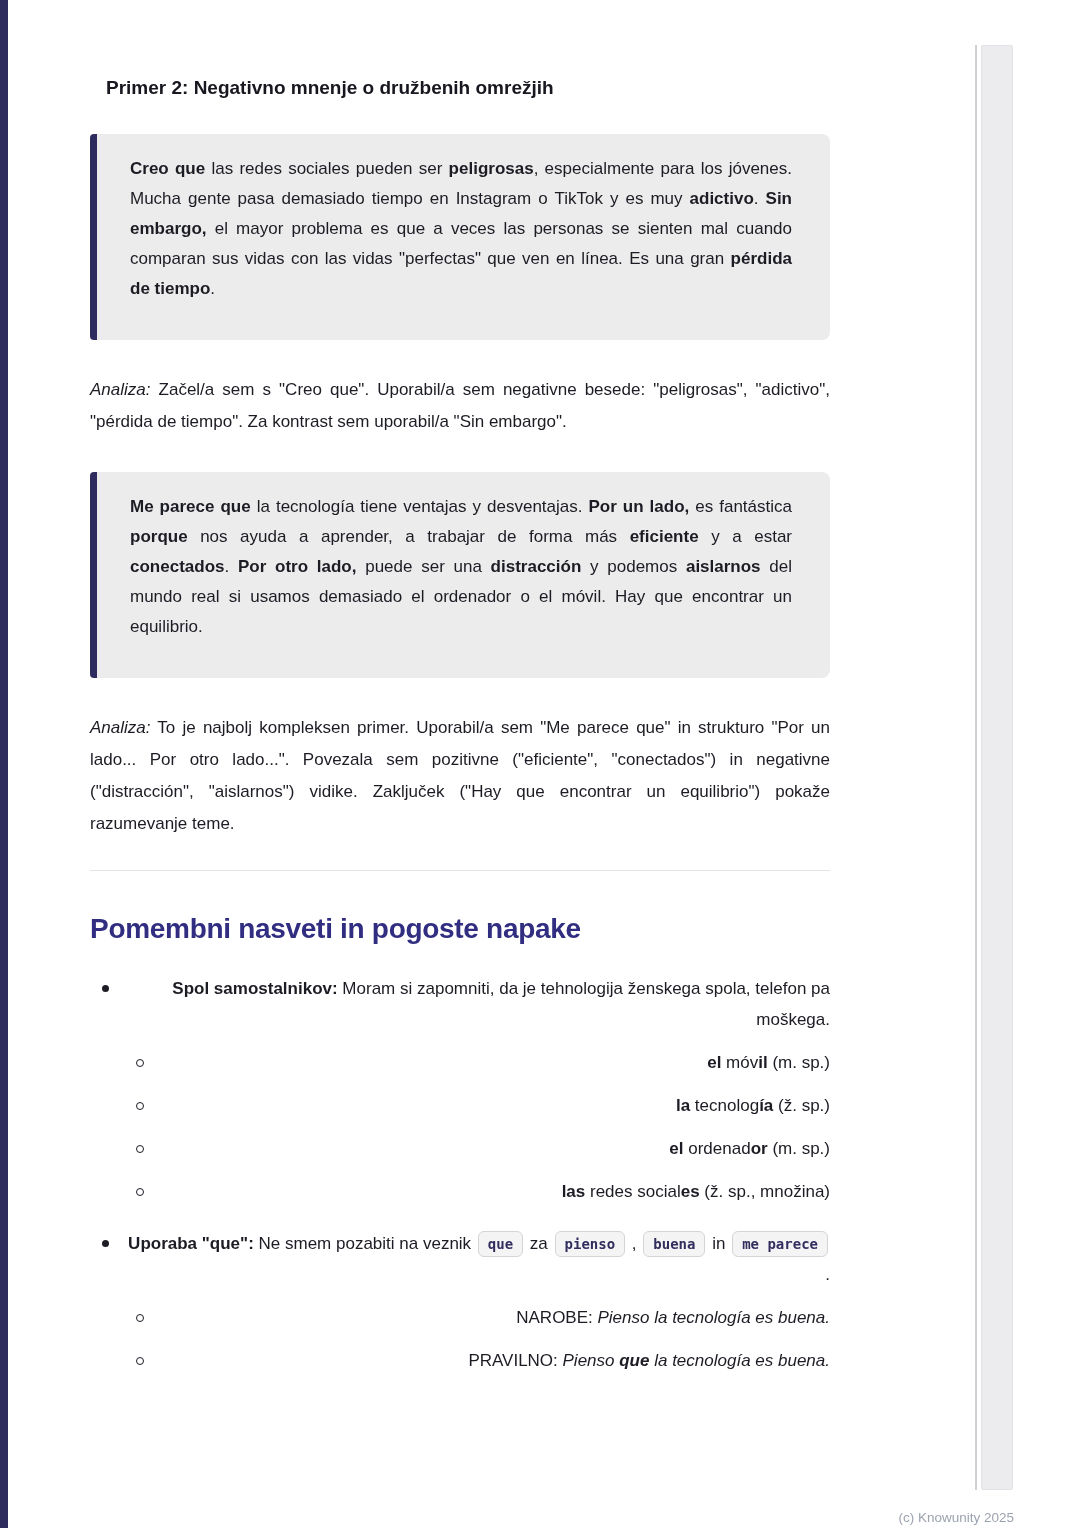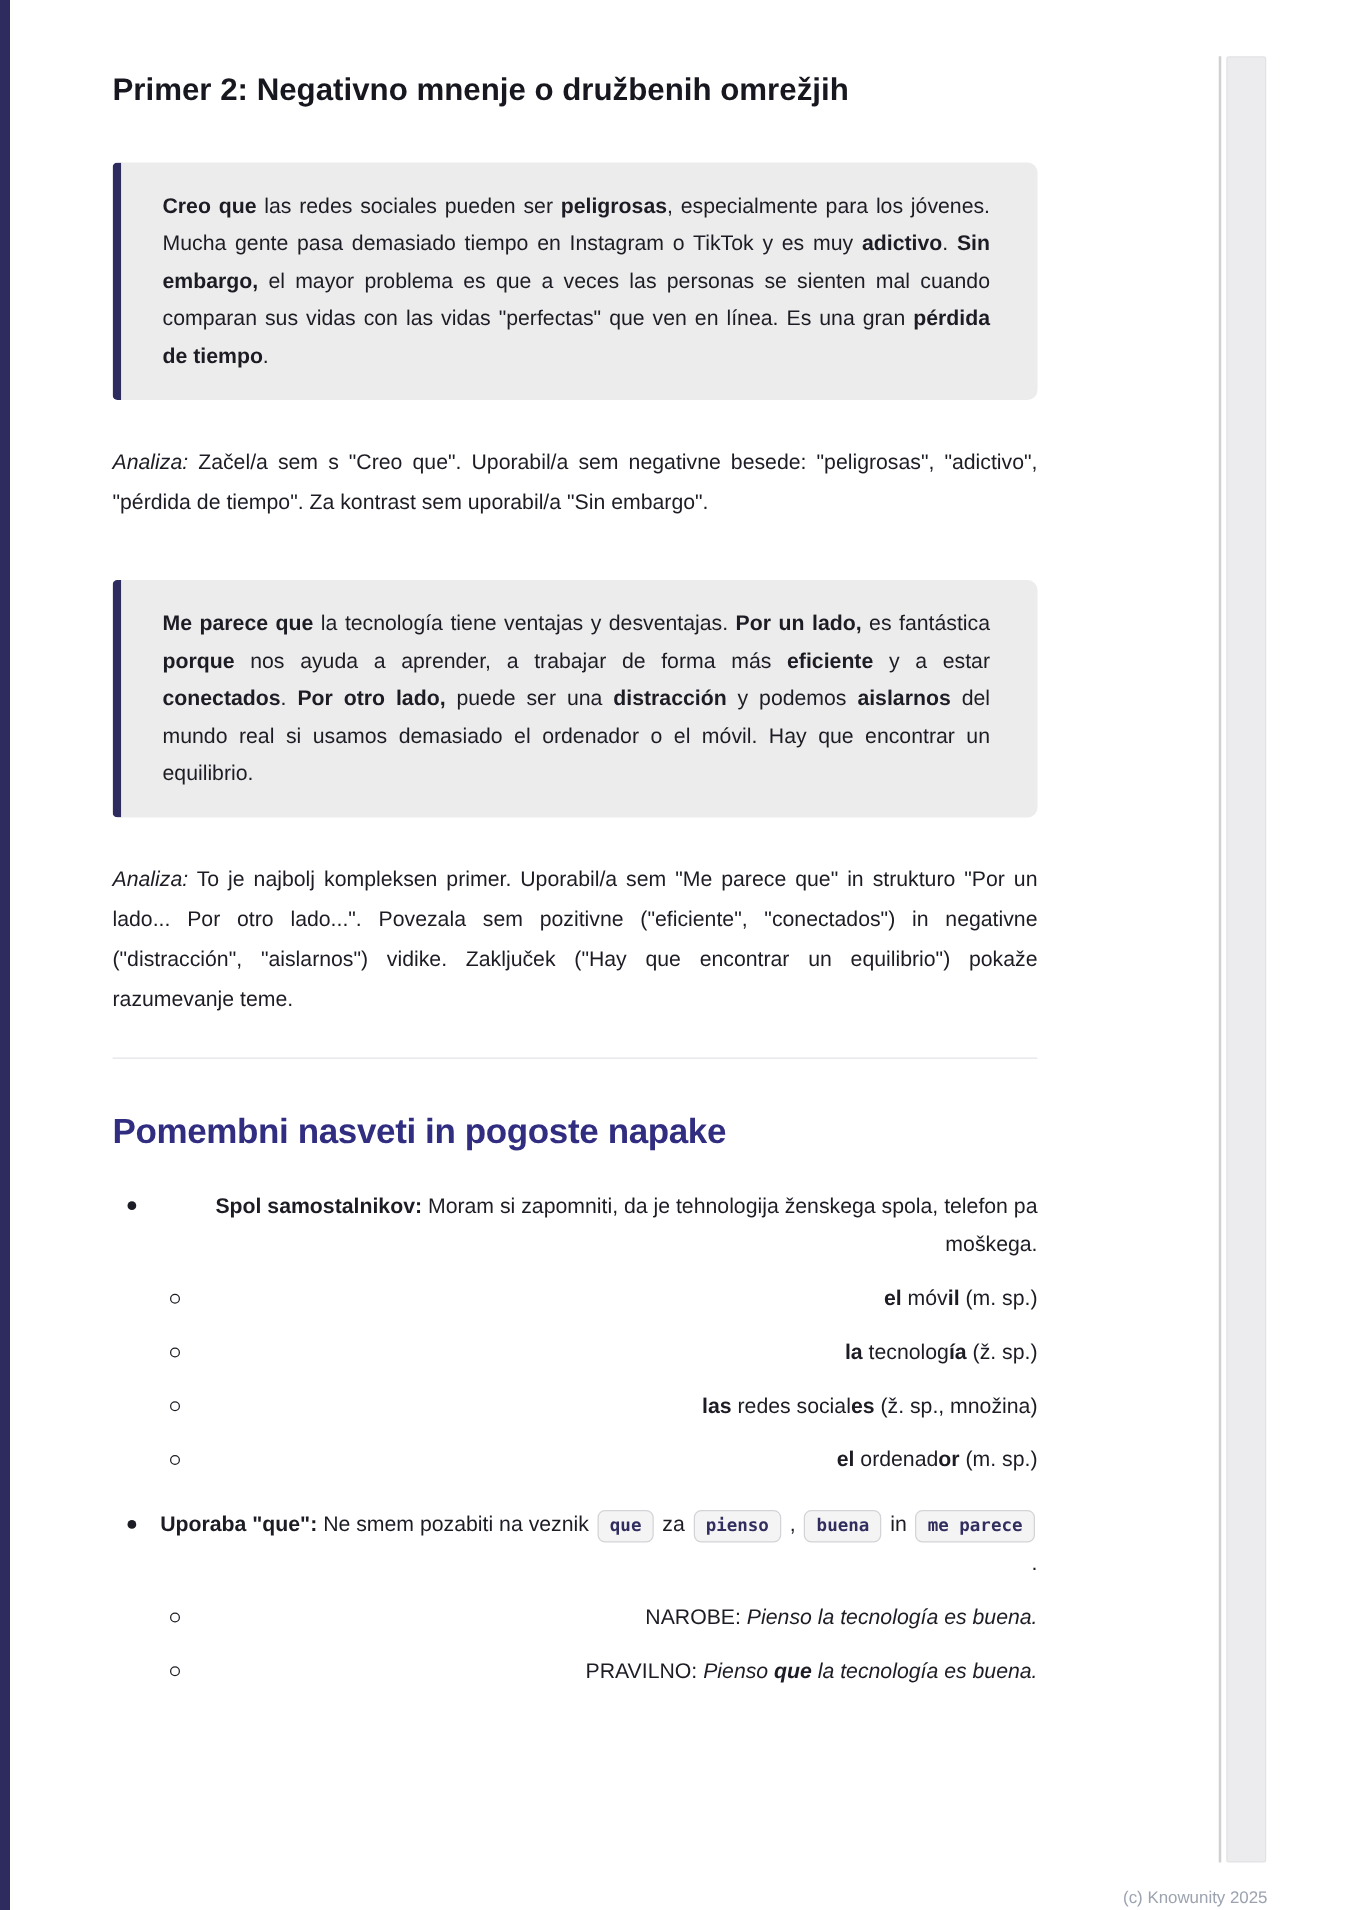--- a/index.html
+++ b/index.html
@@ -15,29 +15,29 @@
     background:#ffffff;
     font-family:"Liberation Sans",sans-serif;
     color:#1C1C24;
     position:relative;
     overflow:hidden;
   }
   .page{position:absolute;inset:0;background:#fff;}
   .accent-bar{position:absolute;left:0;top:0;width:8px;height:1528px;background:var(--accent);}
   .content{position:absolute;left:90px;top:0;width:740px;padding-top:60px;}
 
-  h3.primer{margin:0;font-size:25px;line-height:24px;font-weight:700;color:#17171F;}
+  h3.primer{margin:16px;font-size:19px;line-height:24px;font-weight:700;color:#17171F;}
   h3.primer.mt{margin-top:30px;}
 
   blockquote.quote{
-    margin:46px 0 0 0;
+    margin:34px 0 0 0;
     background:var(--quote_bg);
     border-left:7px solid var(--accent);
     border-radius:4px 8px 8px 4px;
-    padding:20px 38px 20px 33px;
+    padding:20px 38px 36px 33px;
   }
   .quote-text{margin:0;font-size:17px;line-height:30px;text-align:justify;color:#1C1C24;}
 
   .analiza{margin:34px 0 0 0;font-size:17px;line-height:32px;text-align:justify;color:#1C1C24;}
 
   hr.divider{margin:30px 0 0 0;border:none;border-top:1px solid #E4E4E7;height:0;}
 
   h2.section-title{
     margin:40px 0 0 0;
     font-size:28px;line-height:36px;font-weight:700;
@@ -113,25 +113,25 @@
           <li class="sub-item">
             <span class="circle"></span>
             <div class="li-text"><span class="b">el</span><span> móv</span><span class="b">il</span><span> (m. sp.)</span></div>
           </li>
           <li class="sub-item">
             <span class="circle"></span>
             <div class="li-text"><span class="b">la</span><span> tecnolog</span><span class="b">ía</span><span> (ž. sp.)</span></div>
           </li>
           <li class="sub-item">
             <span class="circle"></span>
-            <div class="li-text"><span class="b">las</span><span> redes social</span><span class="b">es</span><span> (ž. sp., množina)</span></div>
+            <div class="li-text"><span class="b">el</span><span> ordenad</span><span class="b">or</span><span> (m. sp.)</span></div>
           </li>
           <li class="sub-item">
             <span class="circle"></span>
-            <div class="li-text"><span class="b">el</span><span> ordenad</span><span class="b">or</span><span> (m. sp.)</span></div>
+            <div class="li-text"><span class="b">las</span><span> redes social</span><span class="b">es</span><span> (ž. sp., množina)</span></div>
           </li>
         </ul>
       </li>
 
       <li class="main-item">
         <span class="dot"></span>
         <div class="li-text"><span class="b">Uporaba "que":</span><span> Ne smem pozabiti na veznik </span><span class="chip">que</span><span> za </span><span class="chip">pienso</span><span> , </span><span class="chip">buena</span><span> in </span><span class="chip">me parece</span><span> .</span></div>
         <ul class="sub-list">
           <li class="sub-item">
             <span class="circle"></span>

